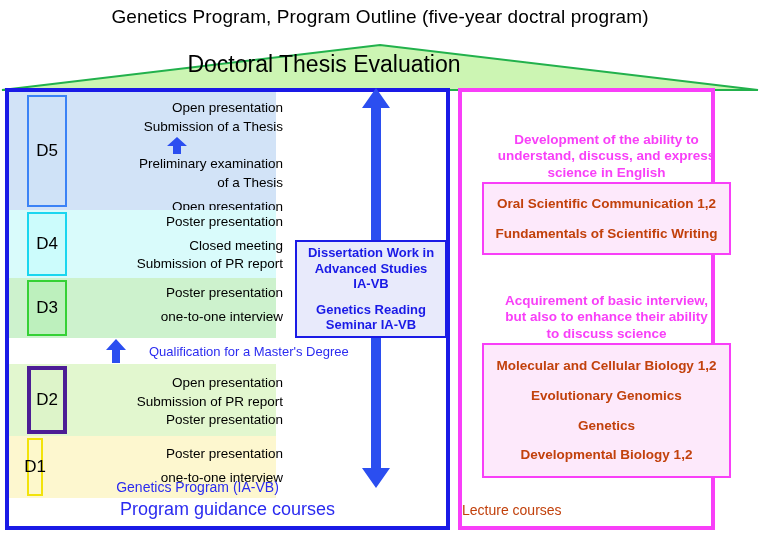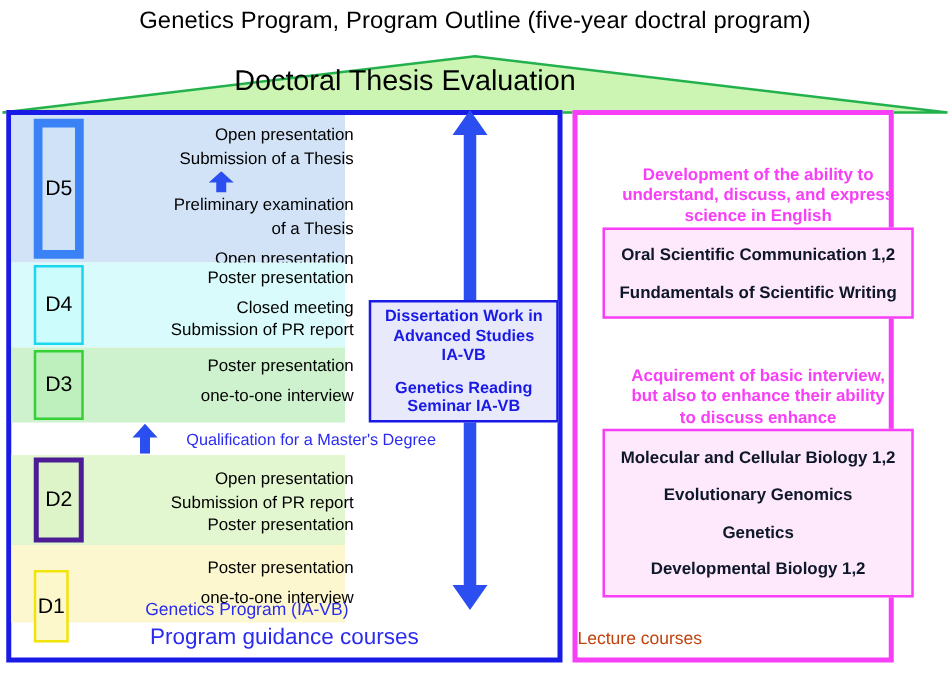--- a/index.html
+++ b/index.html
@@ -74,21 +74,21 @@
     position:absolute;left:8px;width:273px;text-align:center;
     font-size:13.5px;font-weight:bold;line-height:1.22;color:#f83ff8;
   }
   .lecture-box{
     position:absolute;left:20px;width:249px;box-sizing:border-box;
     background:#fde9fb;border:2px solid #f83ff8;
     display:flex;flex-direction:column;align-items:center;justify-content:center;
     text-align:center;
   }
   .lecture-box .course{
-    display:block;font-size:13.5px;font-weight:bold;color:#0f172a;line-height:1.15;
+    display:block;font-size:13.5px;font-weight:bold;color:#c2410c;line-height:1.15;
   }
   #lecture-foot{
     position:absolute;left:0;bottom:8px;width:289px;text-align:left;
     font-size:14px;color:#c2410c;
   }
 </style>
 </head>
 <body>
 
 <div id="page-title">Genetics Program, Program Outline (five-year doctral program)</div>
@@ -97,21 +97,21 @@
   <svg id="banner-tri" viewBox="0 0 760 48" preserveAspectRatio="none">
     <polygon points="380,1 758,46 2,46" fill="#ccf5b3" stroke="#22b14c" stroke-width="2"></polygon>
   </svg>
   <div id="banner-label">Doctoral Thesis Evaluation</div>
 </div>
 
 <div class="panel" id="research-panel">
 
   <div class="year-row" style="top:0px;height:118px;">
     <div class="year-band" style="background:#d2e3f7;"></div>
-    <div class="year-tag" style="top:3px;height:112px;width:40px;background:#cfe2f7;border:7px solid #3b82f6;">
+    <div class="year-tag" style="top:3px;height:112px;width:40px;background:#cfe2f7;border:2px solid #3b82f6;">
       <span>D5</span>
     </div>
     <div class="row-text" style="top:7px;">
       <span class="ln">Open presentation</span>
       <span class="ln">Submission of a Thesis</span>
       <svg class="mini-arrow" width="22" height="17" viewBox="0 0 22 17">
         <polygon points="11,0 21,9 15,9 15,17 7,17 7,9 1,9" fill="#2b4ef0"></polygon>
       </svg>
       <span class="ln">Preliminary examination</span>
       <span class="ln">of a Thesis</span>
@@ -159,21 +159,21 @@
     </div>
     <div class="row-text" style="top:10px;">
       <span class="ln">Open presentation</span>
       <span class="ln">Submission of PR report</span>
       <span class="ln">Poster presentation</span>
     </div>
   </div>
 
   <div class="year-row" style="top:344px;height:62px;">
     <div class="year-band" style="background:#fdf7cf;"></div>
-    <div class="year-tag" style="top:20px;height:58px;width:28px;background:#fdf8cb;border:2px solid #f2e30a;">
+    <div class="year-tag" style="top:2px;height:58px;width:16px;background:#fdf8cb;border:2px solid #f2e30a;">
       <span>D1</span>
     </div>
     <div class="row-text" style="top:9px;">
       <span class="ln">Poster presentation</span>
       <span class="gap"></span>
       <span class="ln">one-to-one interview</span>
     </div>
   </div>
 
   <svg id="center-arrow" width="34" height="400" viewBox="0 0 34 400" style="left:350px;top:-4px;">
@@ -205,21 +205,21 @@
 
   <div class="lecture-box" style="top:90px;height:73px;">
     <span class="course">Oral Scientific Communication 1,2</span>
     <span style="height:14px"></span>
     <span class="course">Fundamentals of Scientific Writing</span>
   </div>
 
   <div class="lecture-heading" style="top:201px;">
     <span style="display:block">Acquirement of basic interview,</span>
     <span style="display:block">but also to enhance their ability</span>
-    <span style="display:block">to discuss enhance</span>
+    <span style="display:block">to discuss science</span>
   </div>
 
   <div class="lecture-box" style="top:251px;height:135px;">
     <span class="course">Molecular and Cellular Biology 1,2</span>
     <span style="height:14px"></span>
     <span class="course">Evolutionary Genomics</span>
     <span style="height:14px"></span>
     <span class="course">Genetics</span>
     <span style="height:14px"></span>
     <span class="course">Developmental Biology 1,2</span>

